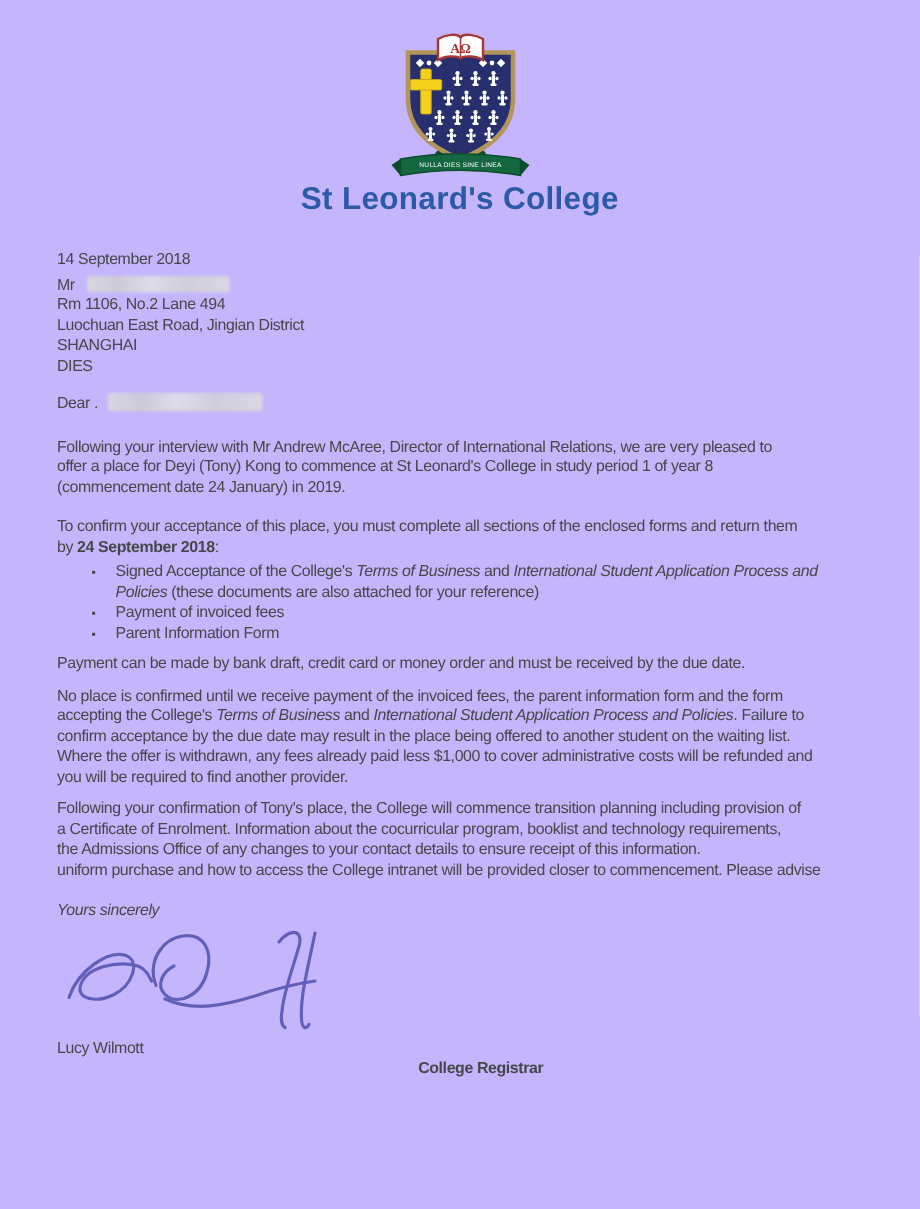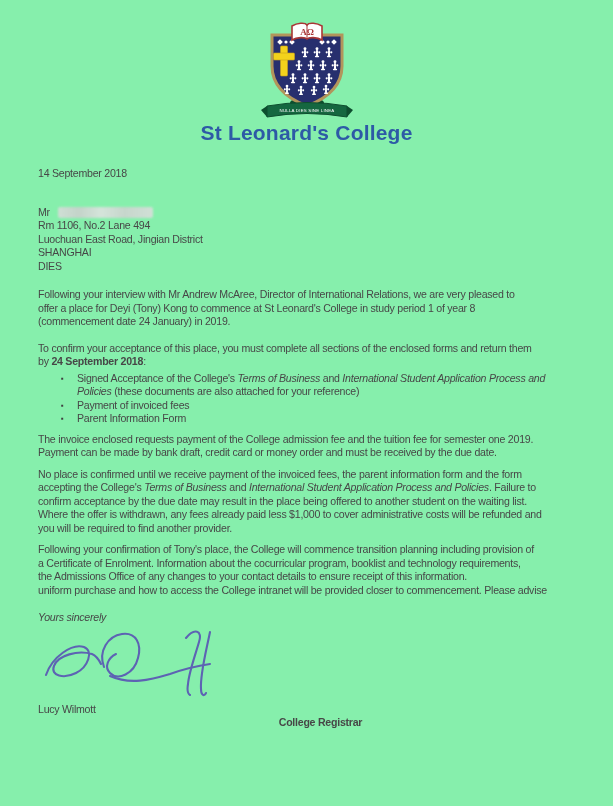--- a/index.html
+++ b/index.html
@@ -1,34 +1,34 @@
 <!DOCTYPE html>
 <html style="--navy: #272f6e; --gold: #b2955b; --yellow: #f3d21c; --red: #a93636; --green: #156740; --green-dark: #0d4d2e; --wordmark: #2d5aa6; --ink: #5a58b4;"><head>
 <meta charset="utf-8">
 <style>
   html,body{margin:0;padding:0;}
   body{
     width:613px;height:806px;background:#ffffff;overflow:hidden;
     font-family:"Liberation Sans",sans-serif;
     color:#474747;
   }
-  .page{position:relative;width:613px;height:806px;background:#86efac;}
+  .page{position:relative;width:613px;height:806px;background:#c4b5fd;}
   
   .crest-block{padding-top:22px;text-align:center;}
   .crest-svg{display:block;margin:0 auto;}
   .college-name{
     margin-top:1px;
     font-size:21px;font-weight:700;letter-spacing:.2px;
     color:var(--wordmark,#2d5aa6);
   }
   
   .content{margin:22px 10px 0 38px;font-size:10.6px;letter-spacing:-.25px;line-height:13.5px;}
   .line{white-space:nowrap;}
   .date-line{margin:0;}
-  .address-block{margin-top:25px;}
+  .address-block{margin-top:3px;}
   .greeting-line{margin-top:11px;}
   .para{margin-top:13px;}
   .para.first{margin-top:15px;}
   .para.tight7{margin-top:7px;}
   .para.tight8{margin-top:8px;}
   .para.gap14{margin-top:14px;font-style:italic;}
   .b{font-weight:700;}
   .i{font-style:italic;}
   .bullets{margin-top:3px;}
   .bullet-item{display:flex;}
@@ -208,20 +208,23 @@
         <span>Mr</span><span class="redact name"></span>
       </div>
       <div id="address-lines">
           <div class="line">Rm 1106, No.2 Lane 494</div>
           <div class="line">Luochuan East Road, Jingian District</div>
           <div class="line">SHANGHAI</div>
           <div class="line">DIES</div>
         </div>
     </div>
 
+    <div class="line greeting-line">
+      <span>Dear .</span><span class="redact greet"></span>
+    </div>
 
     <div id="letter-body">
         <div class="para first">
           <div class="line"><span>Following your interview with Mr Andrew McAree, Director of International Relations, we are very pleased to</span></div>
           <div class="line"><span>offer a place for Deyi (Tony) Kong to commence at St Leonard's College in study period 1 of year 8</span></div>
           <div class="line"><span>(commencement date 24 January) in 2019.</span></div>
         </div>
         <div class="para">
           <div class="line"><span>To confirm your acceptance of this place, you must complete all sections of the enclosed forms and return them</span></div>
           <div class="line"><span>by </span><span class="b">24 September 2018</span><span>:</span></div>
@@ -241,21 +244,20 @@
             </div>
           </div>
           <div class="bullet-item">
             <span class="bullet-marker">▪</span>
             <div>
               <div class="line"><span>Parent Information Form</span></div>
             </div>
           </div>
         </div>
         <div class="para tight7">
-          <div class="line"><span>The invoice enclosed requests payment of the College admission fee and the tuition fee for semester one 2019.</span></div>
           <div class="line"><span>Payment can be made by bank draft, credit card or money order and must be received by the due date.</span></div>
         </div>
         <div class="para tight8">
           <div class="line"><span>No place is confirmed until we receive payment of the invoiced fees, the parent information form and the form</span></div>
           <div class="line"><span>accepting the College's </span><span class="i">Terms of Business</span><span> and </span><span class="i">International Student Application Process and Policies</span><span>. Failure to</span></div>
           <div class="line"><span>confirm acceptance by the due date may result in the place being offered to another student on the waiting list.</span></div>
           <div class="line"><span>Where the offer is withdrawn, any fees already paid less $1,000 to cover administrative costs will be refunded and</span></div>
           <div class="line"><span>you will be required to find another provider.</span></div>
         </div>
         <div class="para tight8">

